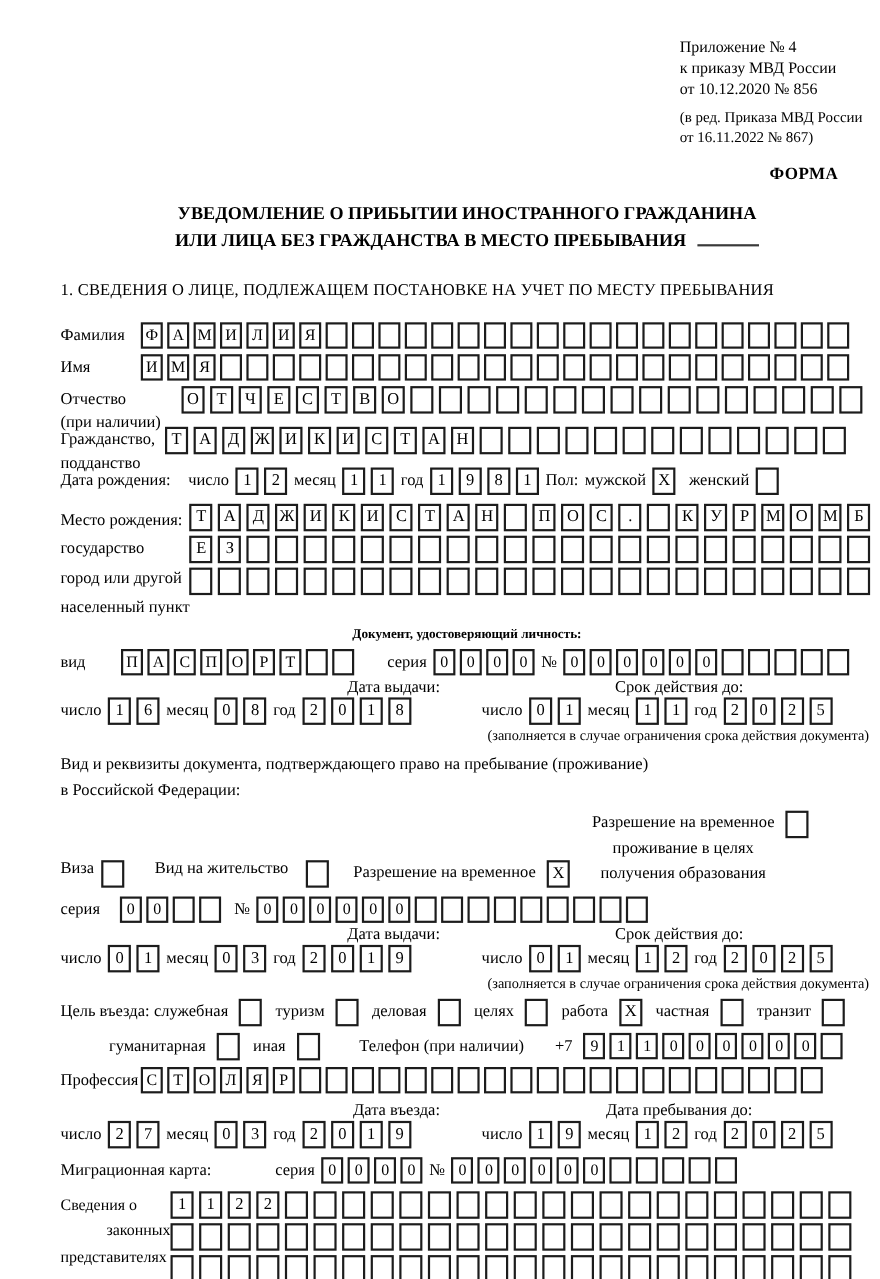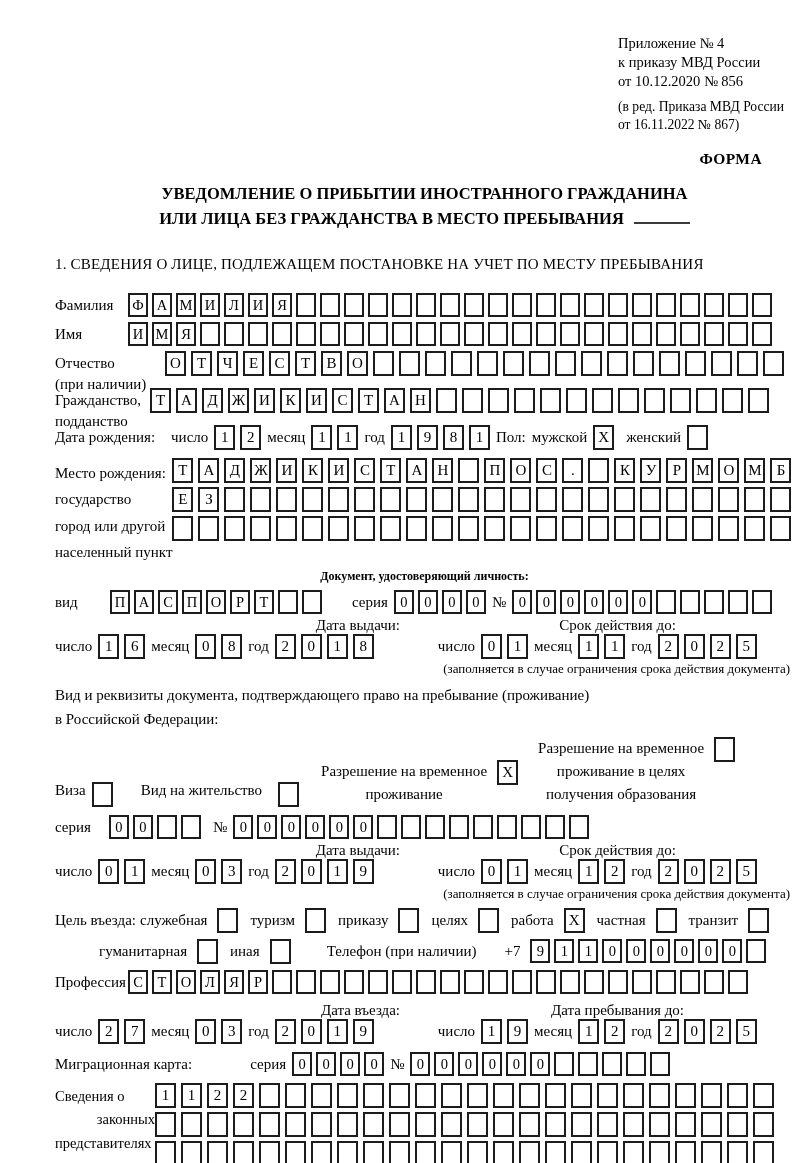--- a/index.html
+++ b/index.html
@@ -435,21 +435,20 @@
     </span>
     <span class="opt" style="margin-left:28px;">
       <span>Вид на жительство</span>
       <span class="boxrow md cbx" style="margin-left:16px;">
           <span class="box"></span>
         </span>
     </span>
     <span class="opt" style="margin-left:22px;">
       <span class="optlines">
         <div>Разрешение на временное</div>
-        <div>проживание</div>
       </span>
       <span class="boxrow md cbx">
           <span class="box">X</span>
         </span>
     </span>
     <span class="opt" style="margin-left:20px;">
       <span class="optlines">
         <div>Разрешение на временное</div>
         <div>проживание в целях</div>
         <div>получения образования</div>
@@ -534,21 +533,21 @@
   <div class="frow purp" style="margin-bottom:6px;">
     <span class="inlbl" style="margin-left:0;">Цель въезда:</span>
     <span class="inlbl">служебная</span>
     <span class="boxrow md">
         <span class="box"></span>
       </span>
     <span class="inlbl">туризм</span>
     <span class="boxrow md">
         <span class="box"></span>
       </span>
-    <span class="inlbl">приказу</span>
+    <span class="inlbl">деловая</span>
     <span class="boxrow md">
         <span class="box"></span>
       </span>
     <span class="inlbl">целях</span>
     <span class="boxrow md">
         <span class="box"></span>
       </span>
     <span class="inlbl">работа</span>
     <span class="boxrow md">
         <span class="box">X</span>

